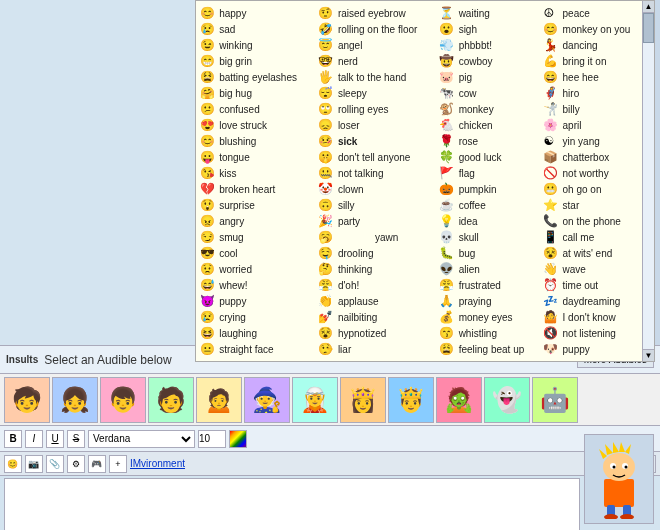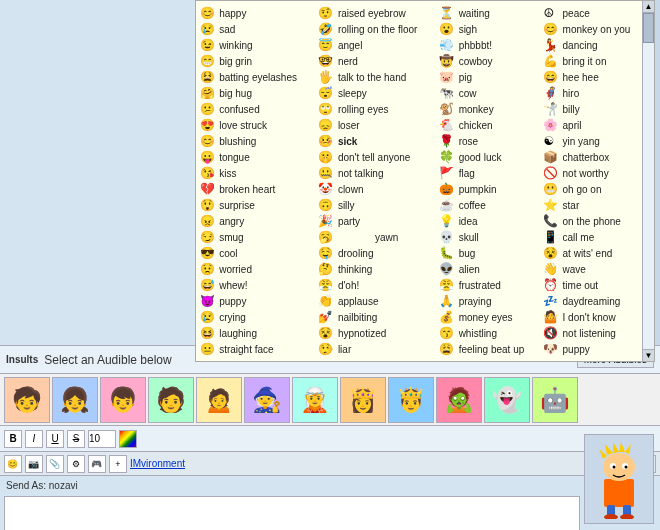--- a/index.html
+++ b/index.html
@@ -523,39 +523,40 @@
         <div class="audible-item" style="background: rgb(255, 136, 170); font-size: 24px;">🧟</div>
         <div class="audible-item" style="background: rgb(136, 255, 204); font-size: 24px;">👻</div>
         <div class="audible-item" style="background: rgb(204, 255, 136); font-size: 24px;">🤖</div>
       </div>
 
     <div class="toolbar-row">
       <button class="toolbar-btn" style="font-weight:bold;">B</button>
       <button class="toolbar-btn" style="font-style:italic;">I</button>
       <button class="toolbar-btn" style="text-decoration:underline;">U</button>
       <button class="toolbar-btn" style="text-decoration:line-through;">S</button>
+      <select class="font-select">
+        <option>Verdana</option>
+        <option>Arial</option>
+        <option>Times New Roman</option>
+      </select>
       <input class="size-input" type="text" value="10" style="">
       <div class="color-btn"></div>
     </div>
 
     <div class="bottom-toolbar">
       <button class="bottom-toolbar-btn">😊</button>
       <button class="bottom-toolbar-btn">📷</button>
       <button class="bottom-toolbar-btn">📎</button>
       <button class="bottom-toolbar-btn">⚙</button>
       <button class="bottom-toolbar-btn">🎮</button>
       <button class="bottom-toolbar-btn">+</button>
       <span class="imvironment-label">IMvironment</span>
       <button style="width:18px;height:18px;background:#e0e8f0;border:1px solid #aab;cursor:pointer;margin-left:auto;">👤</button>
     </div>
 
-    <div class="send-as-row">
-      <span>Send As:</span>&nbsp;
-      <span>nozavi</span>
-    </div>
 
     <div style="position:relative;flex:1;display:flex;margin:2px 80px 2px 4px;height:60px;">
       <textarea class="message-input" style="width: 100%; height: 100%; border: 1px solid rgb(170, 170, 187); resize: none; padding: 4px; font-size: 11px; outline: none;"></textarea>
     </div>
 
     <button class="send-btn">Send</button>
 
     <div class="avatar-box">
       <div style="display:flex;flex-direction:column;align-items:center;justify-content:center;width:100%;height:100%;background:#c8d8e8;">
 

